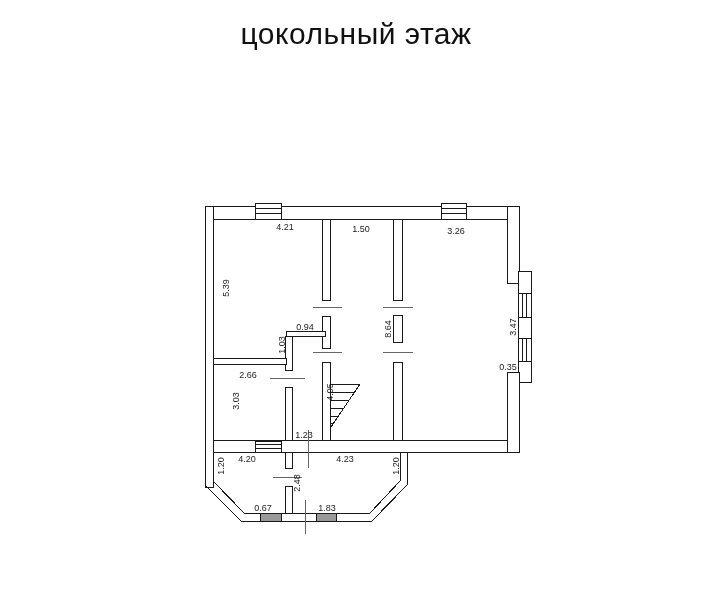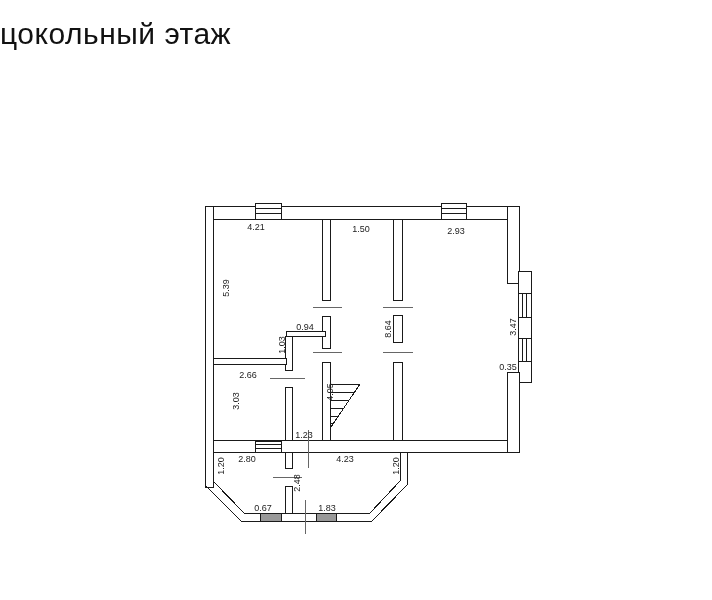--- a/index.html
+++ b/index.html
@@ -1,18 +1,18 @@
 <!DOCTYPE html>
 <html style="--line: #1a1a1a; --tick: #666666; --winfill: #999999; --bg: #ffffff;"><head>
 <meta charset="utf-8">
 <style>
   html,body{margin:0;padding:0;background:#fff;}
   #page{position:relative;width:712px;height:600px;background:var(--bg,#fff);overflow:hidden;
         font-family:"Liberation Sans", sans-serif;}
-  #title{position:absolute;top:17px;left:0;right:0;text-align:left;
+  #title{position:absolute;top:17px;left:0;right:0;text-align:center;
          font-size:30px;color:#111;letter-spacing:0.5px;}
   #plan-svg{position:absolute;left:0;top:0;}
   .dim{position:absolute;font-size:9px;color:#222;white-space:nowrap;
        transform:translate(-50%,-50%);line-height:1;}
   .dim.v{transform:translate(-50%,-50%) rotate(-90deg);}
   svg .w{fill:#fff;stroke:var(--line,#1a1a1a);stroke-width:1;}
   svg .ol{fill:none;stroke:var(--line,#1a1a1a);stroke-width:1;}
   svg .winline{stroke:var(--line,#1a1a1a);stroke-width:1;}
   svg .dark{fill:var(--winfill,#999);stroke:var(--line,#1a1a1a);stroke-width:1;}
   svg .tick{stroke:var(--tick,#666);stroke-width:1;}
@@ -96,34 +96,34 @@
       <line class="tick" x1="313" y1="352" x2="342" y2="352"></line>
       <line class="tick" x1="383" y1="307" x2="413" y2="307"></line>
       <line class="tick" x1="383" y1="352" x2="413" y2="352"></line>
       <line class="tick" x1="270" y1="378" x2="305" y2="378"></line>
       <line class="tick" x1="273" y1="477" x2="302" y2="477"></line>
       <line class="tick" x1="308" y1="430" x2="308" y2="468"></line>
       <line class="tick" x1="305" y1="500" x2="305" y2="534"></line>
     </g>
   </svg>
 
-  <span class="dim" style="left:256px;top:227px">4.21</span>
+  <span class="dim" style="left:285px;top:227px">4.21</span>
   <span class="dim" style="left:361px;top:229px">1.50</span>
-  <span class="dim" style="left:456px;top:231px">2.93</span>
+  <span class="dim" style="left:456px;top:231px">3.26</span>
   <span class="dim v" style="left:226px;top:288px">5.39</span>
   <span class="dim" style="left:305px;top:327px">0.94</span>
   <span class="dim v" style="left:282px;top:345px">1.03</span>
   <span class="dim v" style="left:388px;top:329px">8.64</span>
   <span class="dim v" style="left:513px;top:327px">3.47</span>
   <span class="dim" style="left:508px;top:367px">0.35</span>
   <span class="dim" style="left:248px;top:375px">2.66</span>
   <span class="dim v" style="left:236px;top:401px">3.03</span>
   <span class="dim v" style="left:330px;top:392px">4.05</span>
   <span class="dim" style="left:304px;top:435px">1.23</span>
-  <span class="dim" style="left:247px;top:459px">2.80</span>
+  <span class="dim" style="left:247px;top:459px">4.20</span>
   <span class="dim" style="left:345px;top:459px">4.23</span>
   <span class="dim v" style="left:221px;top:466px">1.20</span>
   <span class="dim v" style="left:396px;top:466px">1.20</span>
   <span class="dim v" style="left:297px;top:483px">2.48</span>
   <span class="dim" style="left:263px;top:508px">0.67</span>
   <span class="dim" style="left:327px;top:508px">1.83</span>
 
 </div>
 
 </body></html>

